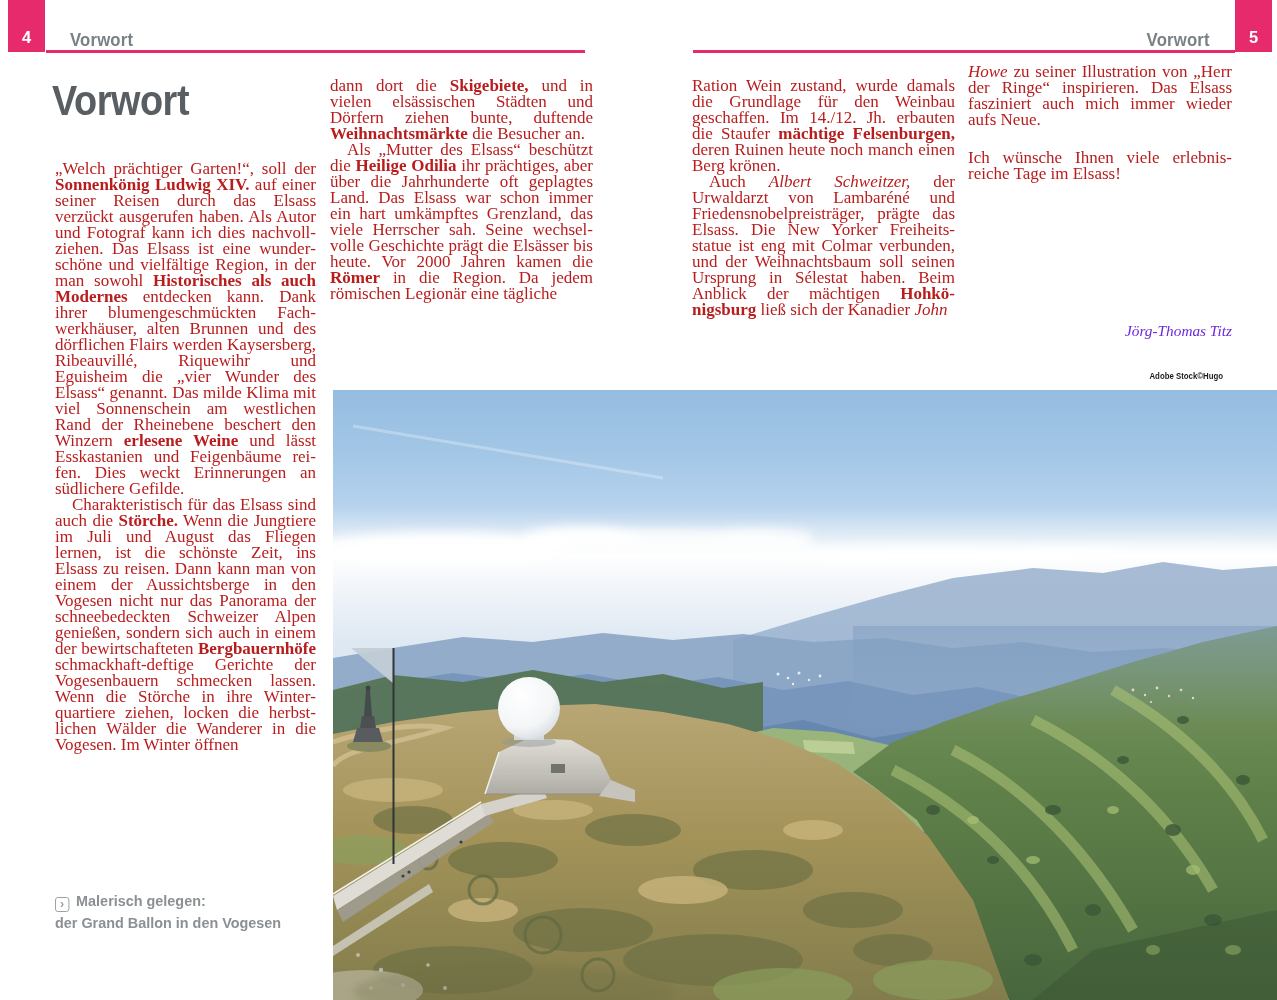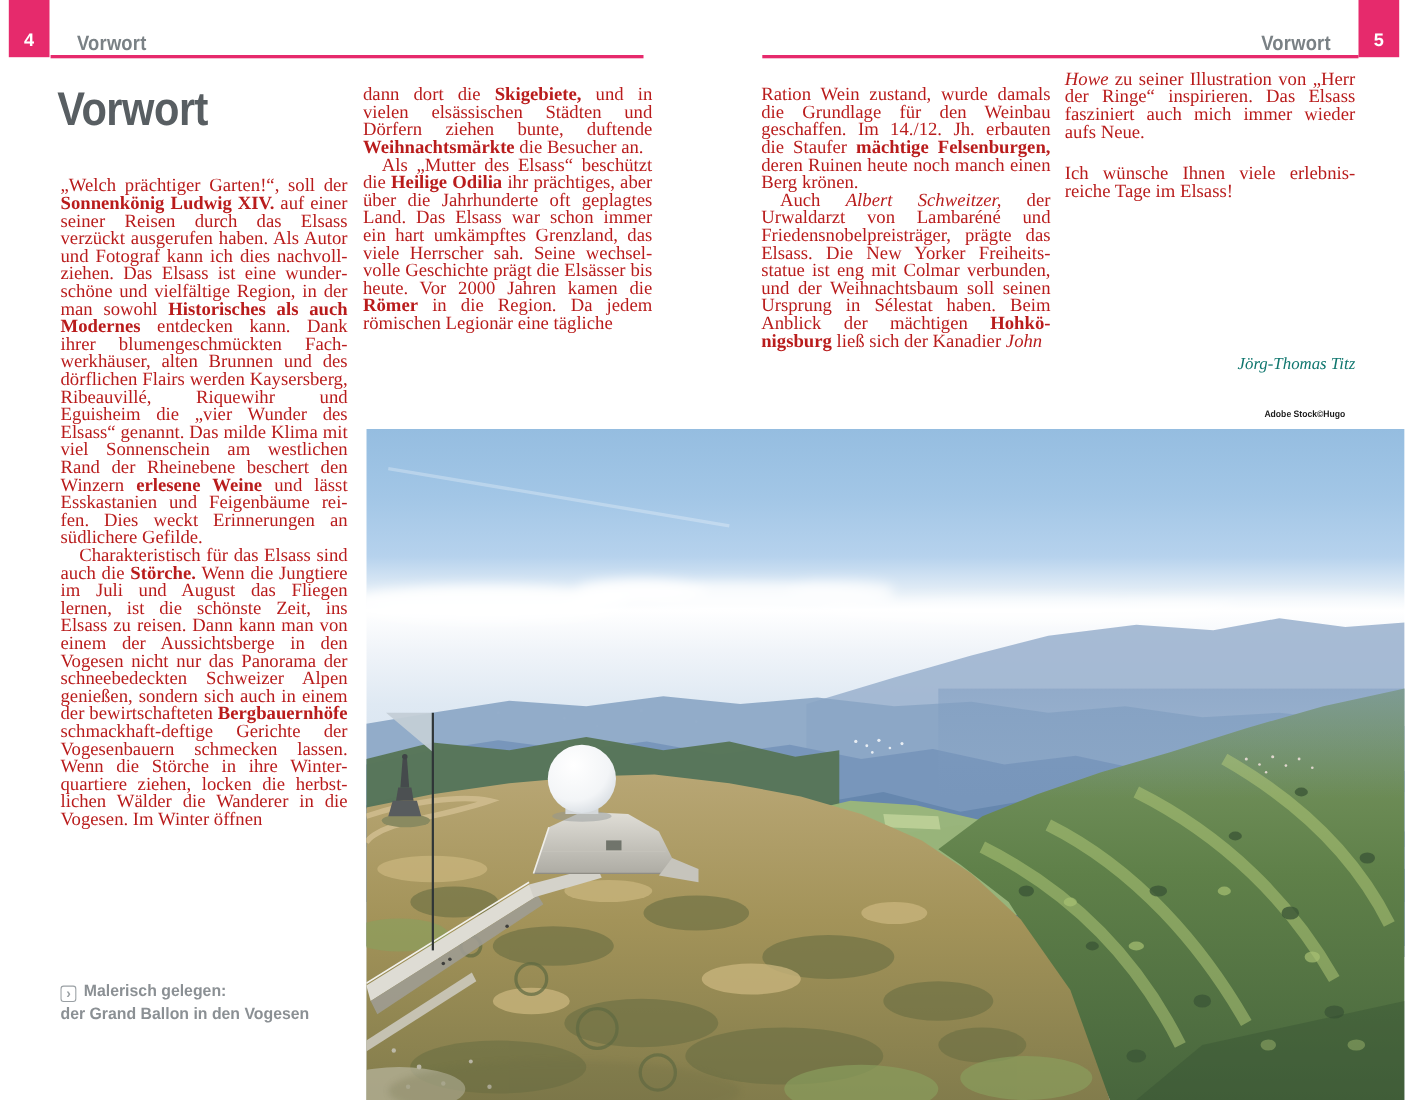--- a/index.html
+++ b/index.html
@@ -41,21 +41,21 @@
   #col2{left:330px;top:78px;width:263px;}
   #col3{left:692px;top:78px;width:263px;}
   #col4{left:968px;top:64px;width:264px;}
   .col p{margin:0;}
   .col p.indent{text-indent:17px;}
   .col p.gap{margin-top:21.5px;}
   .b{font-weight:700;}
   .i{font-style:italic;}
   .signature{
     position:absolute;left:968px;top:322px;width:264px;text-align:right;
-    font-size:15.3px;font-style:italic;color:#0f766e;
+    font-size:15.3px;font-style:italic;color:#6d28d9;
   }
   
   .caption{
     position:absolute;left:55px;top:890px;width:280px;
     font-family:"Liberation Sans",sans-serif;font-size:15px;line-height:21px;
     color:#8b9094;font-weight:600;transform:scaleX(.96);transform-origin:left top;
   }
   .cap-icon{
     display:inline-block;width:13px;height:13px;border:1.5px solid #9aa0a4;
     border-radius:3px;font-size:13px;line-height:11px;text-align:center;

